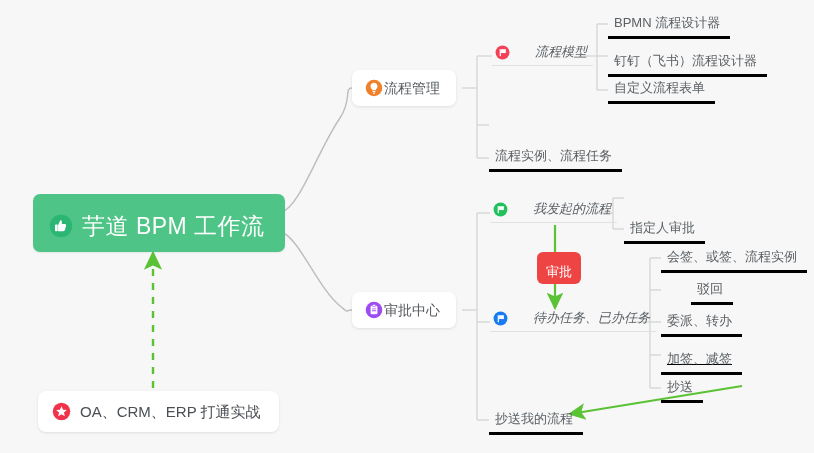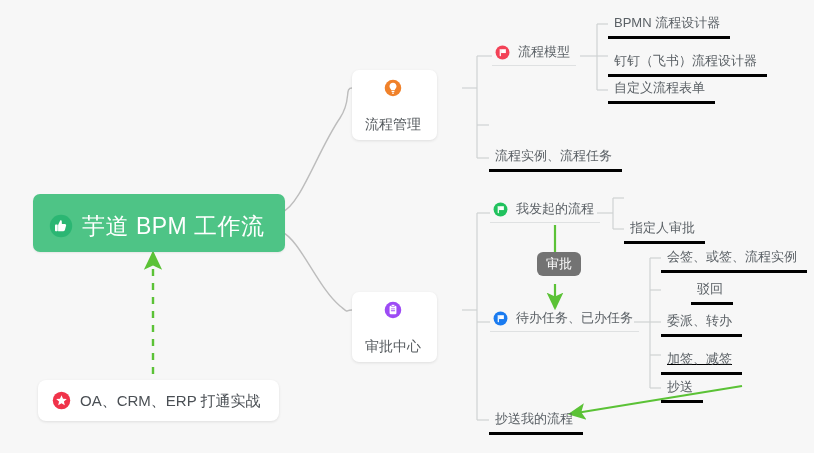--- a/index.html
+++ b/index.html
@@ -33,41 +33,41 @@
     color: #ffffff;
     font-size: 23px;
     letter-spacing: 0.5px;
     white-space: nowrap;
     line-height: 1;
   }
 
   
   .branch-node {
     position: absolute;
-    display: flex; align-items: center; gap: 20px;
+    display: flex; align-items: center; gap: 1px;
     background: #ffffff;
     border-radius: 7px;
     padding: 9px 16px 9px 13px;
     box-shadow: 0 1px 3px rgba(0,0,0,0.10);
-    flex-direction: column;
   }
   .branch-label {
     color: #555a5e;
     font-size: 14px;
     white-space: nowrap;
     line-height: 1;
   }
 
   
   .sub-node {
     position: absolute;
-    display: flex; align-items: flex-start; gap: 8px;
+    display: flex; align-items: flex-start; gap: 25px;
     padding: 3px 6px 5px 3px;
     border-bottom: 1px solid #dfe1e2;
     background: transparent;
+    font-style: italic;
   }
   .sub-label {
     color: #5b6166;
     font-size: 13px;
     white-space: nowrap;
     line-height: 1.15;
   }
 
   
   .leaf-node {
@@ -95,25 +95,25 @@
   .callout-label {
     color: #4a4f54;
     font-size: 15px;
     white-space: nowrap;
     line-height: 1;
   }
 
   
   .anno-chip {
     position: absolute;
-    background: #737373;
+    background: #ef4444;
     color: #ffffff;
     font-size: 13px;
     border-radius: 6px;
-    padding: 5px 9px 6px 9px;
+    padding: 13px 9px 6px 9px;
     line-height: 1;
     white-space: nowrap;
   }
 
   
   .icon { display: inline-flex; align-items: center; justify-content: center; flex: 0 0 auto; }
   .icon svg { display: block; }
 </style>
 </head>
 <body>
@@ -280,21 +280,21 @@
     <span class="leaf-label">加签、减签</span>
   </div>
   <div class="leaf-node" style="left:661px; top:374px;">
     <span class="leaf-label">抄送</span>
   </div>
 
   <div class="leaf-node" style="left:489px; top:406px;">
     <span class="leaf-label">抄送我的流程</span>
   </div>
 
-  <div class="callout-node" style="left:38px; top:380px;">
+  <div class="callout-node" style="left:38px; top:391px;">
     <span class="icon">
       <svg width="19" height="19" viewBox="0 0 20 20">
         <circle cx="10" cy="10" r="9.2" fill="#f0334a"></circle>
         <path d="M10 4.4 L11.62 8.12 L15.6 8.48 L12.58 11.12 L13.48 15.0
                  L10 12.94 L6.52 15.0 L7.42 11.12 L4.4 8.48 L8.38 8.12 Z" fill="#ffffff"></path>
       </svg>
     </span>
     <span class="callout-label">OA、CRM、ERP 打通实战</span>
   </div>
 

